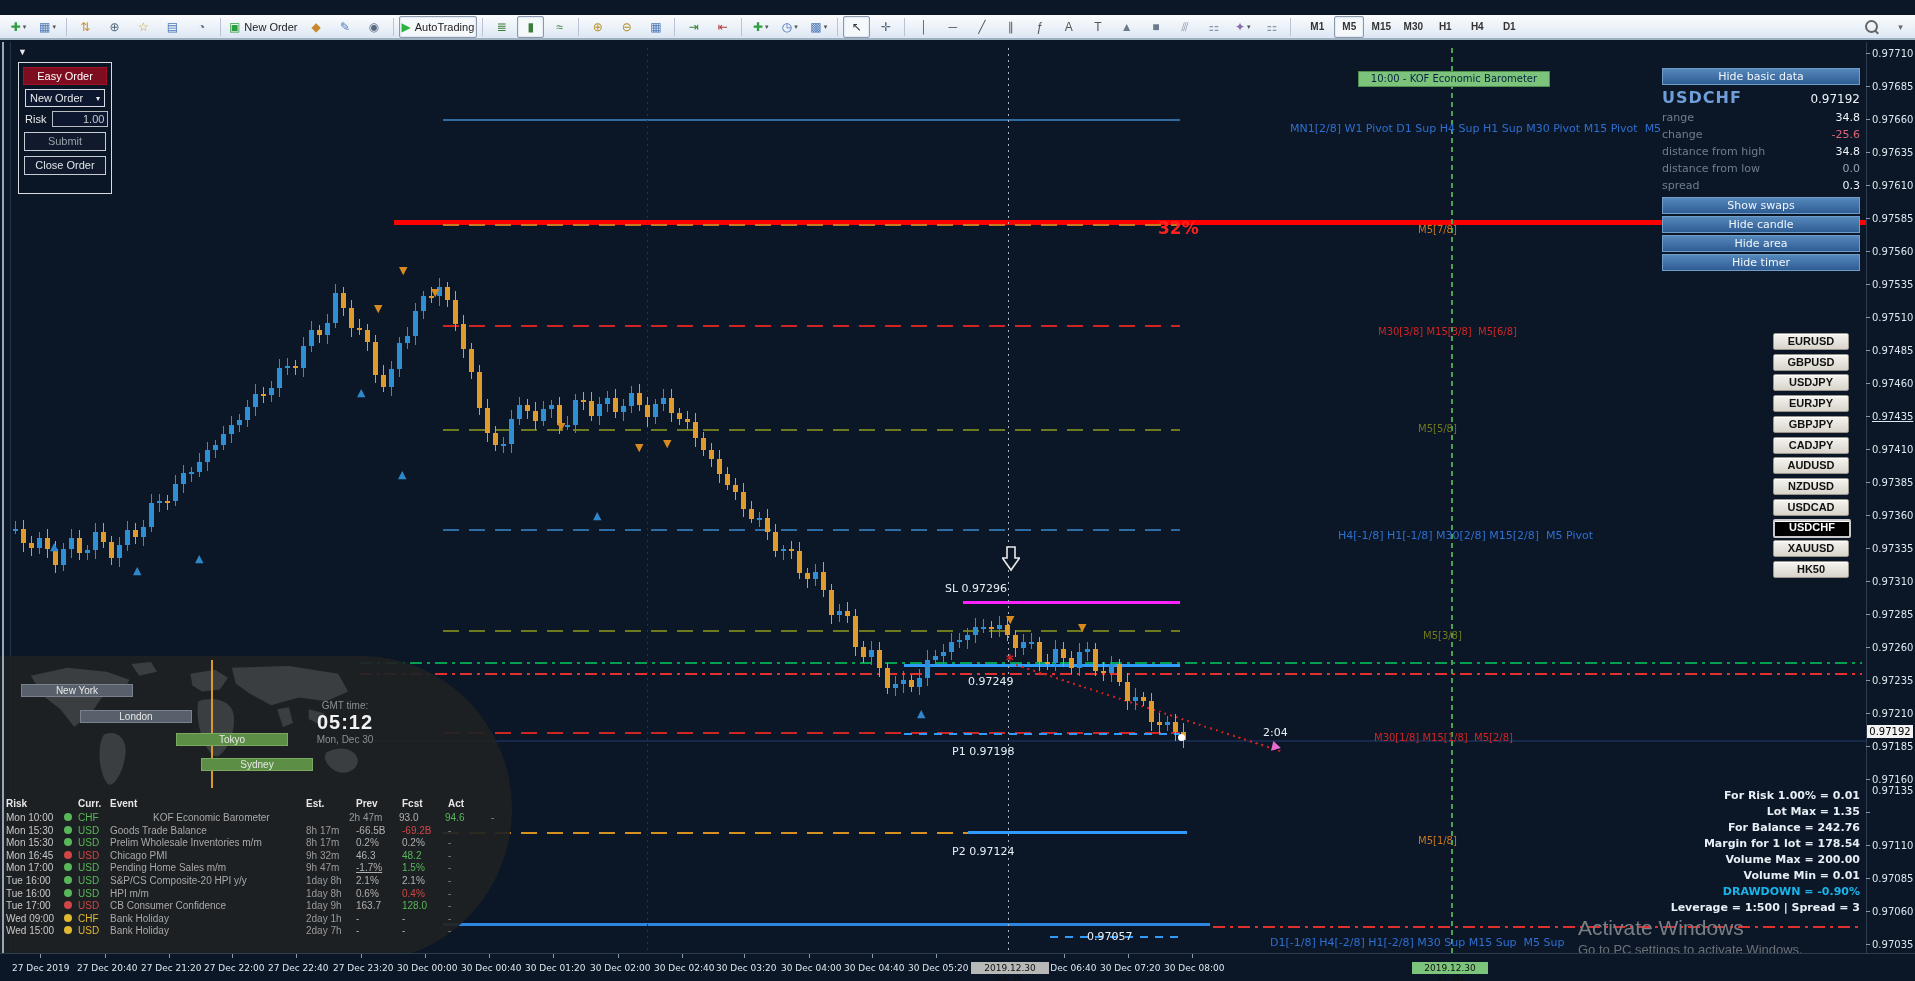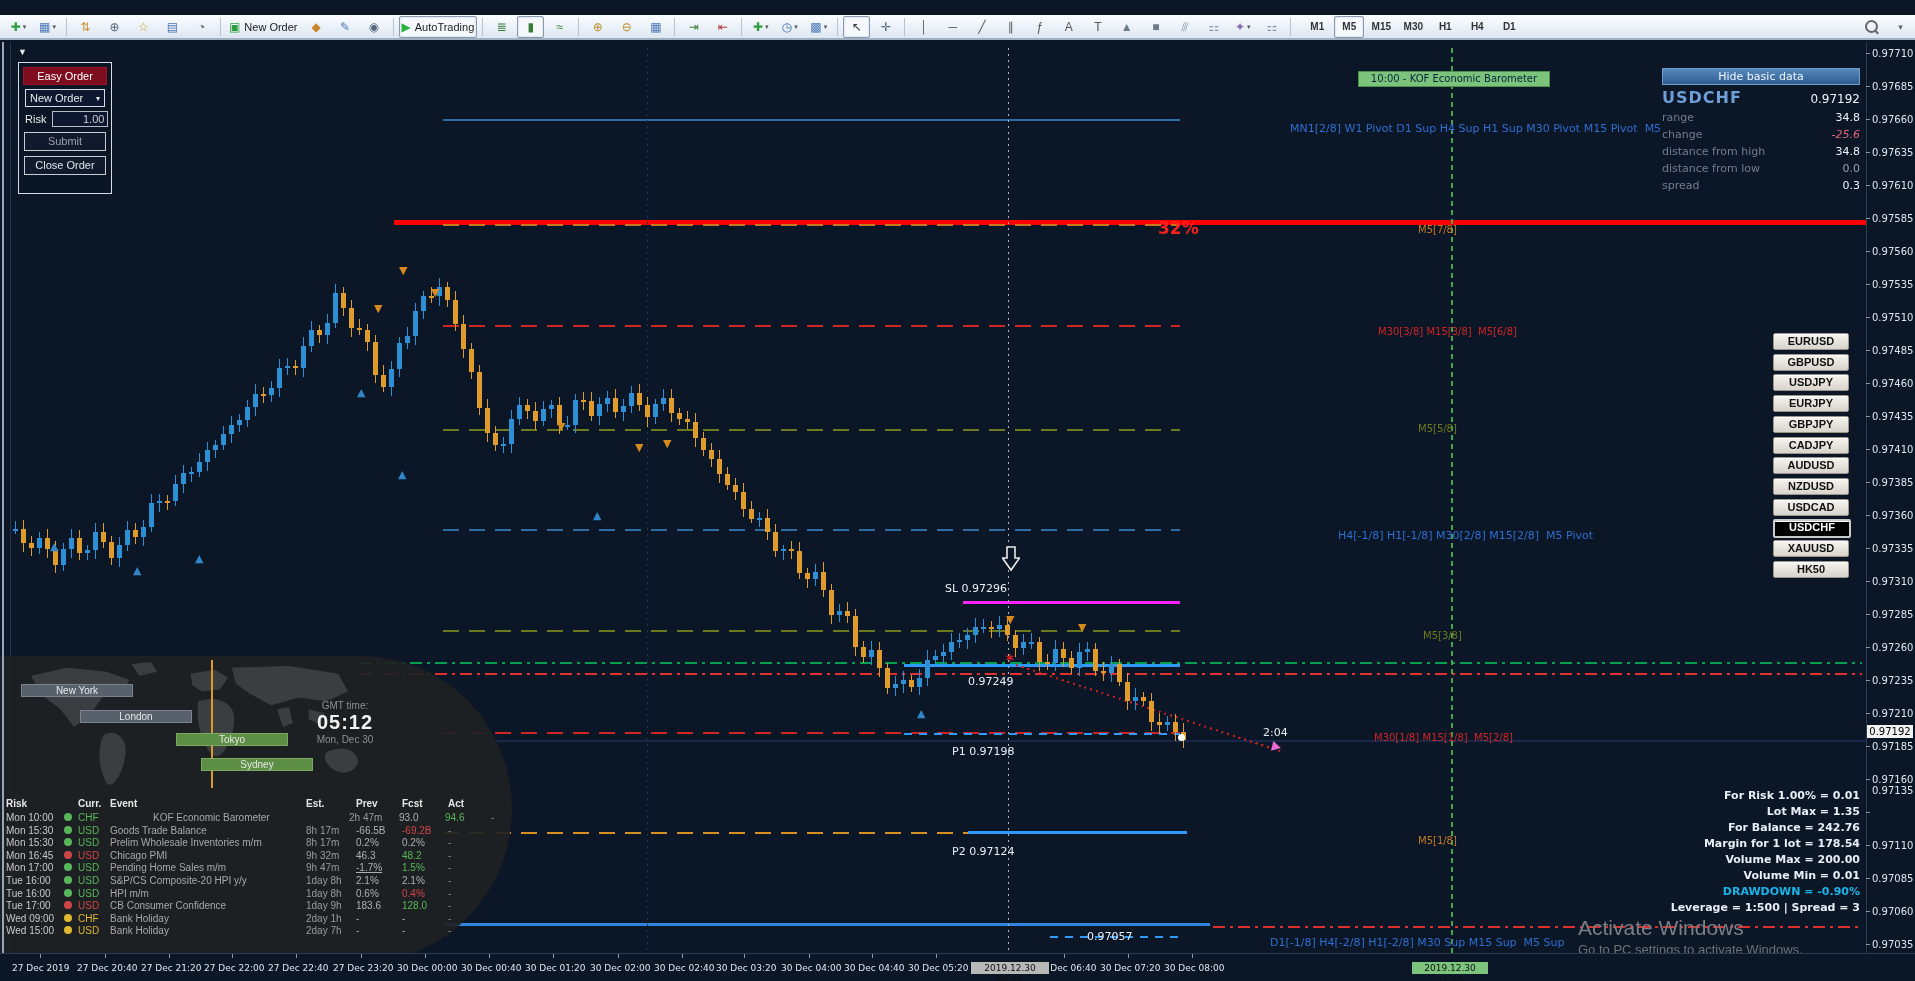--- a/index.html
+++ b/index.html
@@ -663,34 +663,40 @@
       <span class="ip-sym">USDCHF</span>
       <span class="ip-price">0.97192</span>
     </div>
     <div id="ip-rows">
         <div class="ip-row">
           <span class="ip-lab">range</span>
           <span class="ip-val" style="color: rgb(238, 243, 248);">34.8</span>
         </div>
         <div class="ip-row">
           <span class="ip-lab">change</span>
-          <span class="ip-val" style="color: rgb(224, 100, 120); font-style: italic;">-25.6</span>
+          <span class="ip-val" style="color: rgb(224, 100, 120);">-25.6</span>
         </div>
         <div class="ip-row">
           <span class="ip-lab">distance from high</span>
           <span class="ip-val" style="color: rgb(238, 243, 248);">34.8</span>
         </div>
         <div class="ip-row">
           <span class="ip-lab">distance from low</span>
           <span class="ip-val" style="color: rgb(152, 162, 174);">0.0</span>
         </div>
         <div class="ip-row">
           <span class="ip-lab">spread</span>
           <span class="ip-val" style="color: rgb(238, 243, 248); text-align: right;">0.3</span>
         </div>
+      </div>
+    <div class="ip-buttons" id="ip-buttons">
+        <div class="ip-btn">Show swaps</div>
+        <div class="ip-btn">Hide candle</div>
+        <div class="ip-btn">Hide area</div>
+        <div class="ip-btn">Hide timer</div>
       </div>
   </div>
 
   <div id="symbols">
       <div class="symbtn" style="top: 333px;">EURUSD</div>
       <div class="symbtn" style="top: 353.7px;">GBPUSD</div>
       <div class="symbtn" style="top: 374.4px;">USDJPY</div>
       <div class="symbtn" style="top: 395.1px;">EURJPY</div>
       <div class="symbtn" style="top: 415.8px;">GBPJPY</div>
       <div class="symbtn" style="top: 436.5px;">CADJPY</div>
@@ -824,21 +830,21 @@
             <span class="nc" style="width: 46px; color: rgb(176, 176, 176);">0.6%</span>
             <span class="nc" style="width: 46px; color: rgb(208, 69, 69);">0.4%</span>
             <span class="nc" style="width: 26px; color: rgb(138, 138, 138);">-</span>
           </div>
           <div class="nrow" style="left: 6px; top: 106.2px;">
             <span class="nc" style="width: 58px; color: rgb(200, 200, 200);">Tue 17:00</span>
             <span class="nc" style="width: 14px; color: rgb(176, 176, 176);"><span style="display: inline-block; width: 8px; height: 8px; border-radius: 50%; background: rgb(208, 69, 69);"></span></span>
             <span class="nc" style="width: 32px; color: rgb(208, 69, 69);">USD</span>
             <span class="nc" style="width: 196px; color: rgb(168, 168, 168);">CB Consumer Confidence</span>
             <span class="nc" style="width: 50px; color: rgb(154, 154, 154);">1day 9h</span>
-            <span class="nc" style="width: 46px; color: rgb(176, 176, 176);">183.6</span>
+            <span class="nc" style="width: 46px; color: rgb(176, 176, 176);">163.7</span>
             <span class="nc" style="width: 46px; color: rgb(88, 183, 88);">128.0</span>
             <span class="nc" style="width: 26px; color: rgb(138, 138, 138);">-</span>
           </div>
           <div class="nrow" style="left: 6px; top: 118.8px;">
             <span class="nc" style="width: 58px; color: rgb(200, 200, 200);">Wed 09:00</span>
             <span class="nc" style="width: 14px; color: rgb(176, 176, 176);"><span style="display: inline-block; width: 8px; height: 8px; border-radius: 50%; background: rgb(224, 184, 48);"></span></span>
             <span class="nc" style="width: 32px; color: rgb(224, 184, 48);">CHF</span>
             <span class="nc" style="width: 196px; color: rgb(168, 168, 168);">Bank Holiday</span>
             <span class="nc" style="width: 50px; color: rgb(154, 154, 154);">2day 1h</span>
             <span class="nc" style="width: 46px; color: rgb(176, 176, 176);">-</span>
@@ -876,21 +882,21 @@
     <div class="paxis-lab" style="top: 246px;">0.97560</div>
     <div class="paxis-tick" style="top: 284px;"></div>
     <div class="paxis-lab" style="top: 279px;">0.97535</div>
     <div class="paxis-tick" style="top: 317px;"></div>
     <div class="paxis-lab" style="top: 312px;">0.97510</div>
     <div class="paxis-tick" style="top: 350px;"></div>
     <div class="paxis-lab" style="top: 345px;">0.97485</div>
     <div class="paxis-tick" style="top: 383px;"></div>
     <div class="paxis-lab" style="top: 378px;">0.97460</div>
     <div class="paxis-tick" style="top: 416px;"></div>
-    <div class="paxis-lab" style="top: 411px;">0.97435</div>
+    <div class="paxis-lab" style="top: 411px; text-decoration: underline;">0.97435</div>
     <div class="paxis-tick" style="top: 449px;"></div>
     <div class="paxis-lab" style="top: 444px;">0.97410</div>
     <div class="paxis-tick" style="top: 482px;"></div>
     <div class="paxis-lab" style="top: 477px;">0.97385</div>
     <div class="paxis-tick" style="top: 515px;"></div>
     <div class="paxis-lab" style="top: 510px;">0.97360</div>
     <div class="paxis-tick" style="top: 548px;"></div>
     <div class="paxis-lab" style="top: 543px;">0.97335</div>
     <div class="paxis-tick" style="top: 581px;"></div>
     <div class="paxis-lab" style="top: 576px;">0.97310</div>

